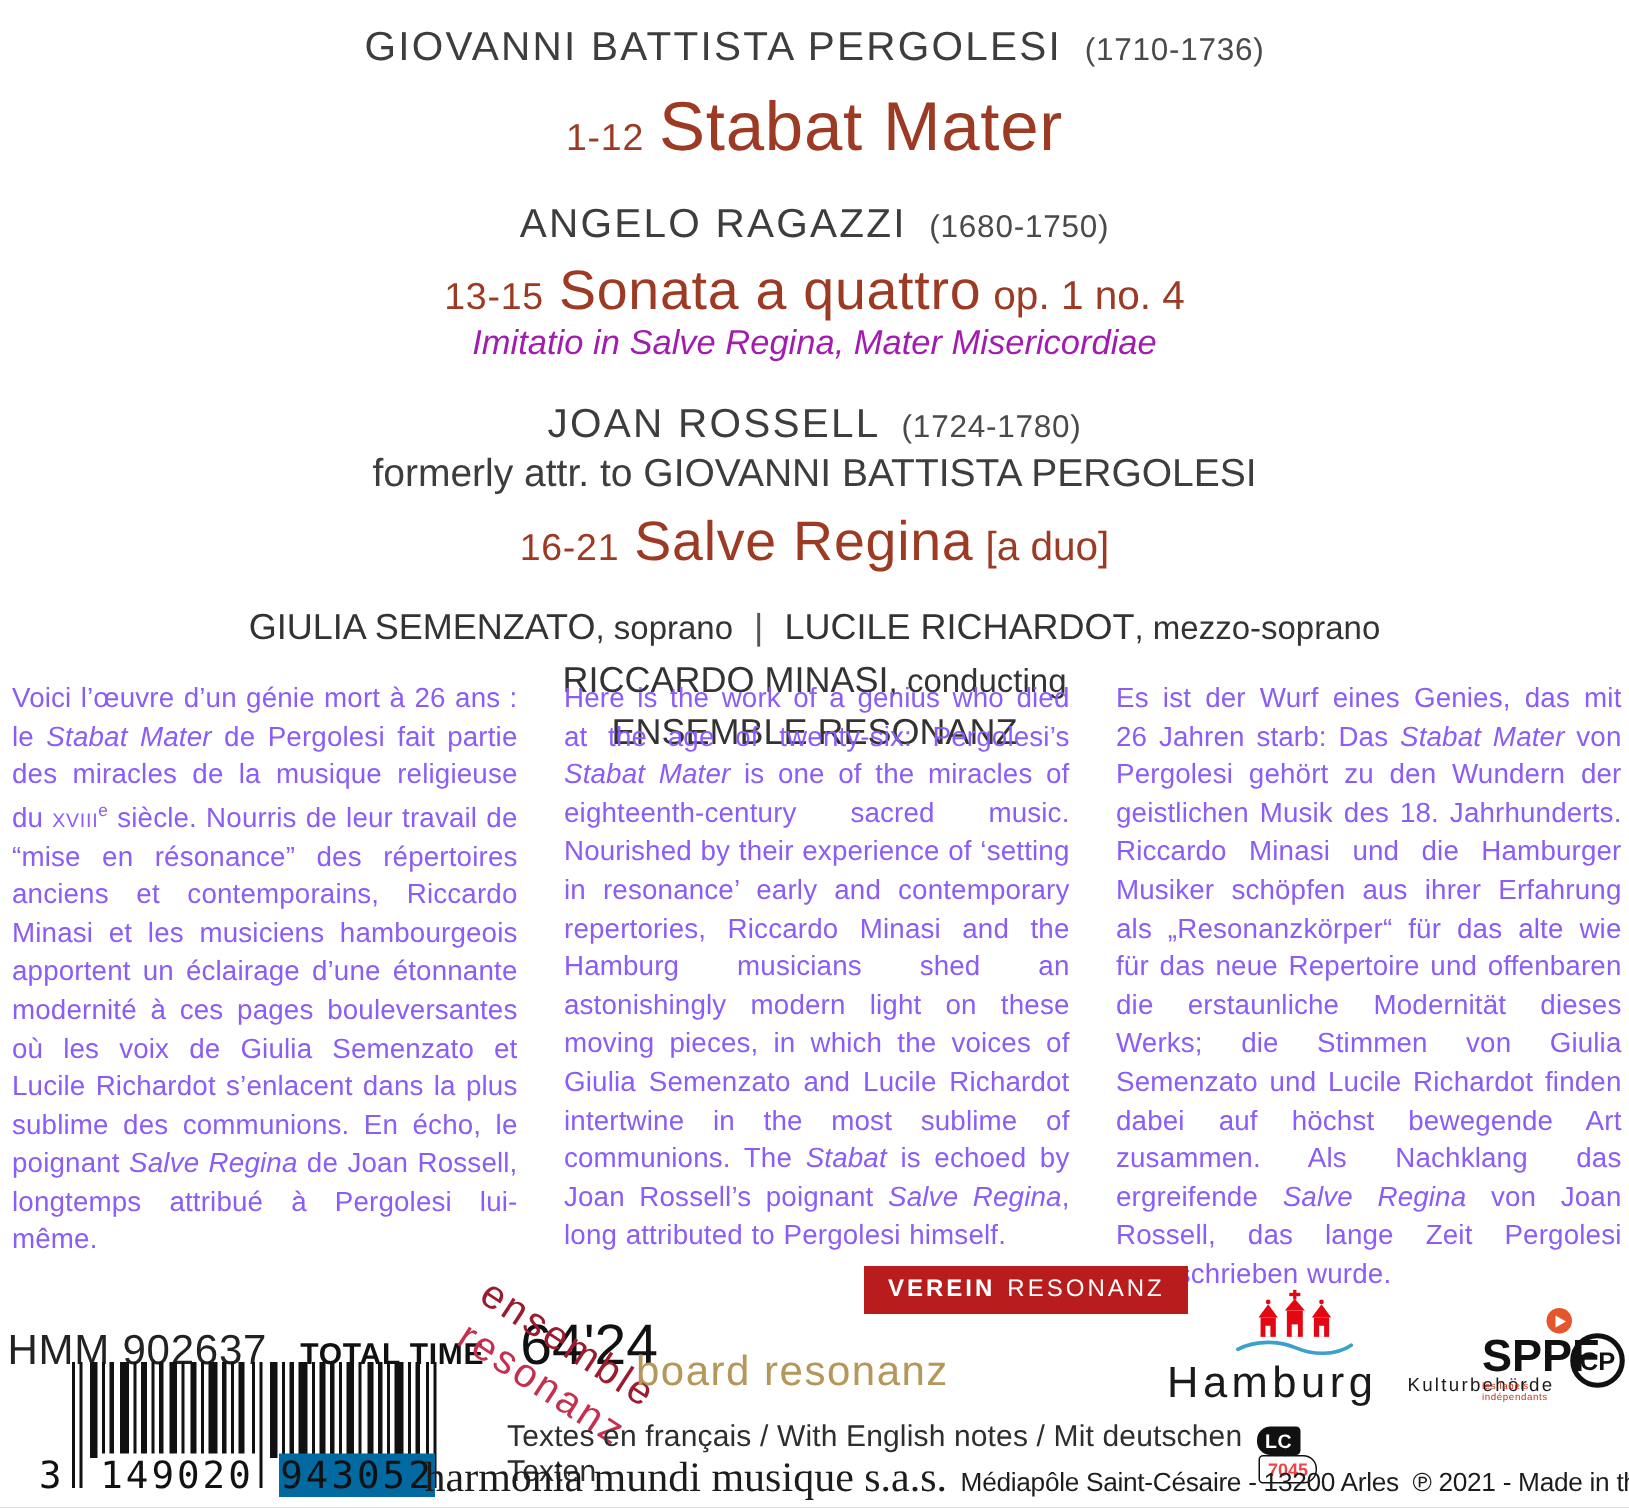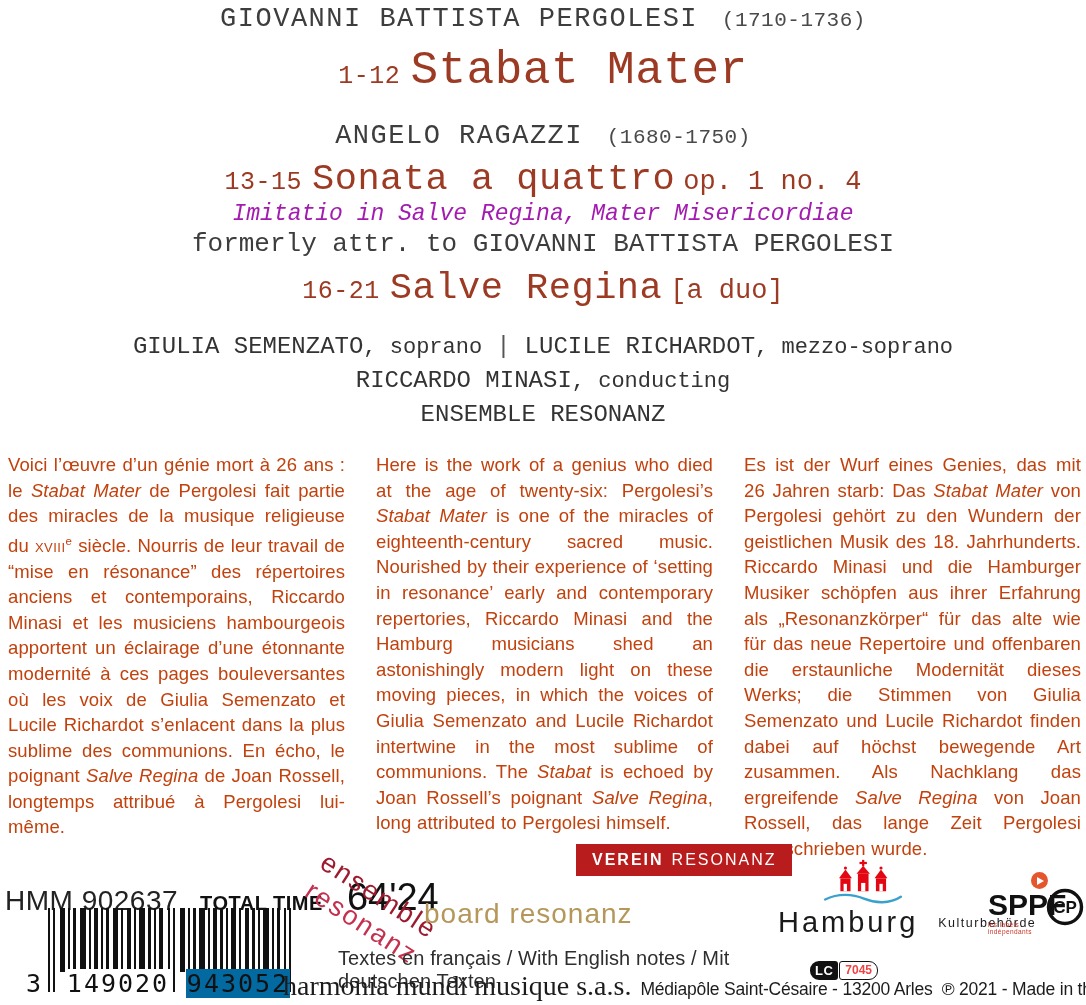--- a/index.html
+++ b/index.html
@@ -2,40 +2,40 @@
 <html><head>
 <meta charset="utf-8">
 <style>
   * { margin:0; padding:0; box-sizing:border-box; }
   body { background:#888; font-family:"Liberation Sans", sans-serif; }
   .page {
     position:relative; width:1086px; height:1005px; margin:0 auto;
     background:#ffffff; color:#3c3c3c; overflow:hidden;
   }
   
-  .header { position:absolute; top:0; left:0; right:0; text-align:center; font-weight:300;font-family:Liberation Mono, monospace; }
+  .header { position:absolute; top:12px; left:0; right:0; text-align:center; font-weight:300; }
   .composer-line { font-size:27px; letter-spacing:1.5px; color:#3d3d3d; }
   .composer-line .dates { font-size:21px; letter-spacing:0.5px; color:#4a4a4a; padding-left:6px; }
   .red { color:#9c3a23; }
   .title-row { line-height:1; }
   .tracks { font-size:25px; letter-spacing:0.5px; padding-right:10px; }
   .work-title-xl { font-size:46px; letter-spacing:0.5px; }
   .work-title-lg { font-size:37px; letter-spacing:0.5px; }
   .work-suffix { font-size:27px; padding-left:8px; }
   .subtitle-italic { font-style:italic; font-size:23px; color:#a21caf; margin-top:3px; }
   .attr-line { font-size:26px; color:#3d3d3d; margin-top:2px; }
   .performers { margin-top:26px; font-size:24px; color:#333; }
   .performers .role { font-size:22px; }
   .performers .sep { padding:0 14px; color:#555; font-weight:100; }
   .performers .pline { margin-top:7px; }
   
   .notes { position:absolute; top:452px; left:8px; right:5px; display:flex; gap:31px; }
   .notes .col {
     flex:1 1 0; font-size:18.5px; line-height:25.6px; text-align:justify;
-    color:#c2410c; letter-spacing:0.1px; word-spacing:0.5px;
+    color:#8b5cf6; letter-spacing:0.1px; word-spacing:0.5px;
   }
   .seg-italic { font-style:italic; }
   .seg-smallcaps { font-variant:small-caps; letter-spacing:0.5px; }
   .seg-sup { vertical-align:super; font-size:0.62em; }
   
   .catalog-row { position:absolute; left:5px; top:876px; display:flex; align-items:baseline; }
   .catalog-num { font-size:28px; font-weight:300; letter-spacing:0.5px; color:#222; }
   .tt-label { font-size:20px; font-weight:700; letter-spacing:0.5px; color:#111; margin-left:22px; }
   .tt-value { font-size:38px; font-weight:400; color:#111; margin-left:24px; }
   .barcode { position:absolute; left:28px; top:908px; width:280px; height:90px; }
@@ -59,21 +59,21 @@
   .hamburg-div { width:1px; height:22px; background:#999; margin:0 10px; }
   .hamburg-dept { font-size:12.5px; letter-spacing:1.5px; color:#1a1a1a; }
   .sppf { position:absolute; left:988px; top:878px; width:66px; text-align:left; }
   .sppf-play { position:absolute; top:-6px; right:6px; width:17px; height:17px; border-radius:50%; background:#e4572e; }
   .sppf-play::after { content:""; position:absolute; left:6px; top:4.5px; border-left:7px solid #fff; border-top:4px solid transparent; border-bottom:4px solid transparent; }
   .sppf-word { font-size:30px; font-weight:800; letter-spacing:0px; color:#111; line-height:1; margin-top:12px; }
   .sppf-tag { font-size:6.5px; color:#cc3322; letter-spacing:0.4px; margin-top:1px; }
   .cp-logo { position:absolute; left:1044px; top:886px; }
   .lang-row { position:absolute; left:338px; top:947px; width:540px; display:flex; align-items:center; justify-content:center; gap:10px; }
   .lang-note { font-size:20px; color:#2e2e2e; letter-spacing:0.1px; }
-  .lc-badge { display:inline-flex; align-items:flex-start; }
+  .lc-badge { display:inline-flex; align-items:flex-start;flex-direction:column; }
   .lc-black { background:#111; color:#fff; font-weight:700; font-size:13px; padding:2px 5px; border-radius:9px 3px 3px 9px; letter-spacing:0.5px; }
   .lc-num { border:1.5px solid #111; color:#ef4444; font-size:12px; font-weight:700; padding:1.5px 5px; border-radius:3px 9px 9px 3px; margin-left:1px; }
   .publine { position:absolute; left:283px; top:970px; display:flex; align-items:baseline; white-space:nowrap; }
   .pub-serif { font-family:"Liberation Serif", serif; font-size:28px; color:#1c1c1c; letter-spacing:0px; }
   .pub-sans { font-size:17.5px; color:#1c1c1c; font-weight:500; margin-left:9px; letter-spacing:-0.2px; }
   .pub-notice { font-size:17.5px; color:#1c1c1c; font-weight:500; margin-left:9px; letter-spacing:-0.2px; }
 </style>
 </head>
 <body>
 
@@ -94,20 +94,24 @@
       <span>ANGELO RAGAZZI</span>
       <span class="dates">(1680-1750)</span>
     </div>
 
     <div class="title-row red" style="margin-top:10px;">
       <span class="tracks">13-15</span><span class="work-title-lg">Sonata a quattro</span><span class="work-suffix">op. 1 no. 4</span>
     </div>
 
     <div class="subtitle-italic">Imitatio in Salve Regina, Mater Misericordiae</div>
 
+    <div class="composer-line" style="margin-top:25px;">
+      <span>JOAN ROSSELL</span>
+      <span class="dates">(1724-1780)</span>
+    </div>
 
     <div class="attr-line">formerly attr. to GIOVANNI BATTISTA PERGOLESI</div>
 
     <div class="title-row red" style="margin-top:11px;">
       <span class="tracks">16-21</span><span class="work-title-lg">Salve Regina</span><span class="work-suffix">[a duo]</span>
     </div>
 
     <div class="performers">
       <div class="pline">
         <span>GIULIA SEMENZATO</span><span class="role">, soprano</span><span class="sep">|</span><span>LUCILE RICHARDOT</span><span class="role">, mezzo-soprano</span>

